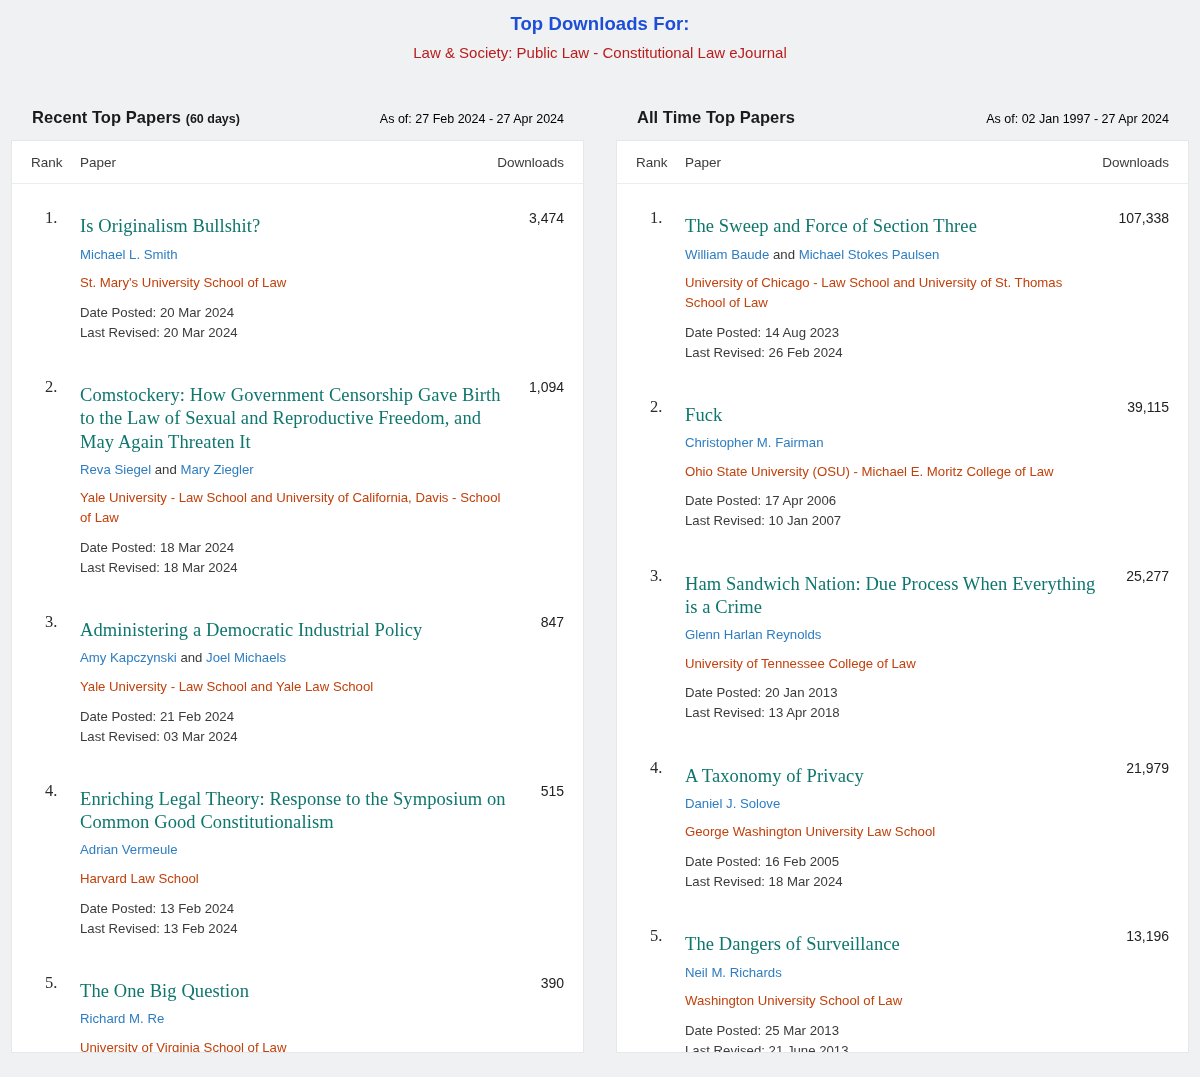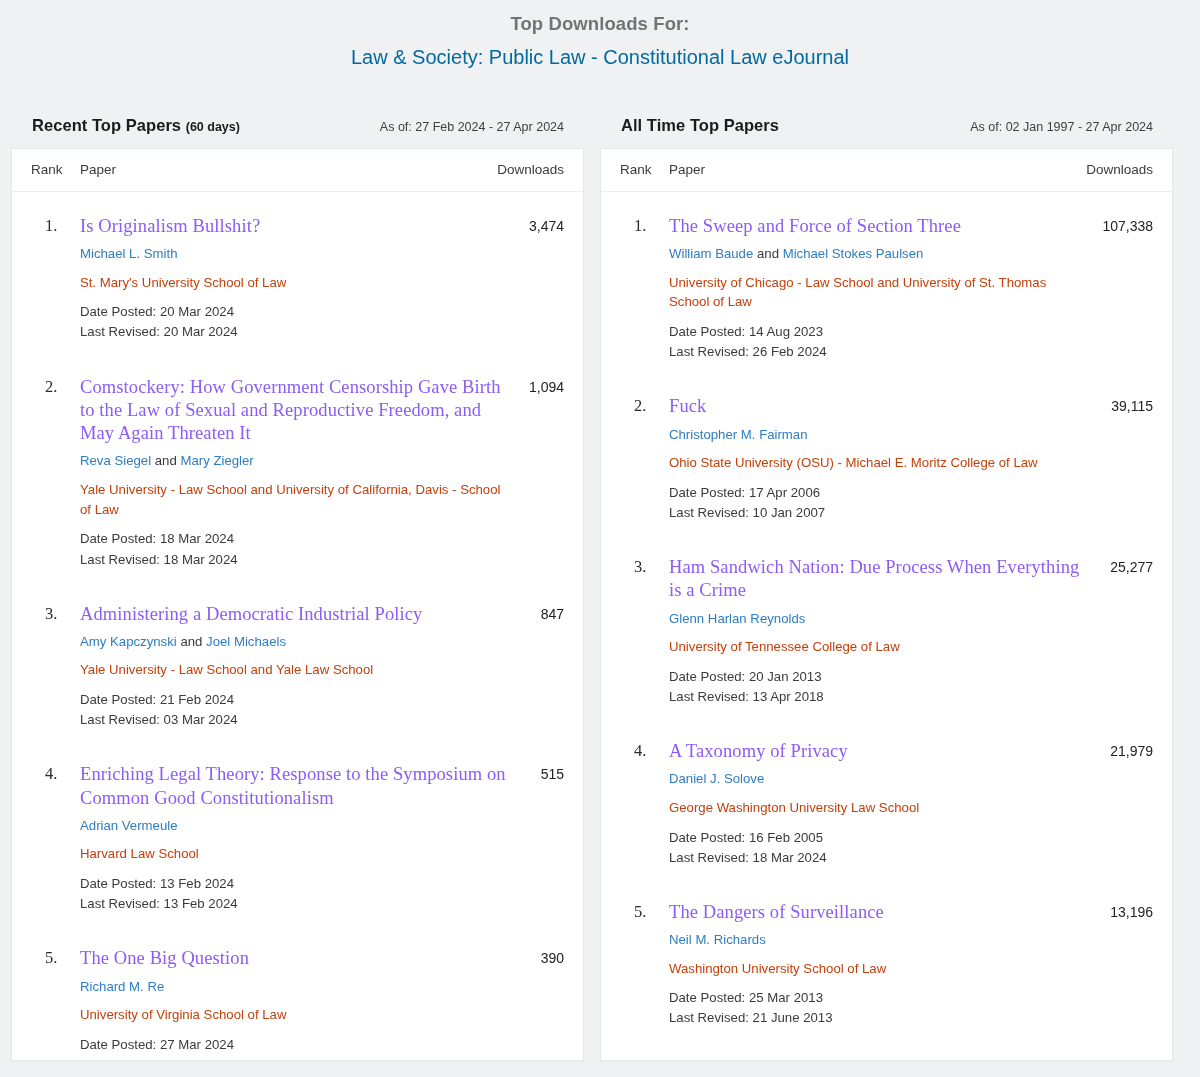--- a/index.html
+++ b/index.html
@@ -14,34 +14,34 @@
     color: #2a2a2a;
     overflow: hidden;
   }
   .page-header {
     padding-top: 11px;
     text-align: center;
   }
   .page-header .title-main {
     font-size: 18.5px;
     font-weight: bold;
-    color: #737373;
+    color: #1d4ed8;
     letter-spacing: 0.1px;
     line-height: 1.45;
   }
   .page-header .title-sub {
-    font-size: 20px;
+    font-size: 15px;
     font-weight: normal;
-    color: #0369a1;
+    color: #b91c1c;
     line-height: 1.5;
     margin-top: 4px;
   }
   .columns {
     display: flex;
-    gap: 16px;
+    gap: 32px;
     padding: 0 11px;
     margin-top: 28px;
     box-sizing: border-box;
     width: 1200px;
   }
   .column {
     width: 573px;
     flex: 0 0 573px;
   }
   .col-head {
@@ -57,21 +57,21 @@
     color: #1b1b1b;
     letter-spacing: 0.05px;
   }
   .col-head .col-title .sub {
     font-size: 12.5px;
     font-weight: bold;
     letter-spacing: 0;
   }
   .col-head .col-asof {
     font-size: 12.5px;
-    color: #404040;
+    color: #000000;
     white-space: nowrap;
     margin-top: 20px;
   }
   .panel {
     background: #ffffff;
     border: 1px solid #e6e7e9;
     box-sizing: border-box;
     height: 913px;
     overflow: hidden;
   }
@@ -121,23 +121,23 @@
     text-align: right;
     font-size: 14px;
     color: #222222;
     padding-top: 3px;
     white-space: nowrap;
   }
   .paper-title {
     font-family: "Liberation Serif", serif;
     font-size: 18.5px;
     line-height: 1.26;
-    color: #8b5cf6;
+    color: #0f766e;
     letter-spacing: 0.1px;
-    margin: 0 0 7px 0;
+    margin: 8px 0 7px 0;
   }
   .authors {
     font-size: 13.2px;
     line-height: 1.4;
     color: #3a3a3a;
     margin-bottom: 9px;
   }
   .authors a {
     color: #2e7dc1;
     text-decoration: none;

